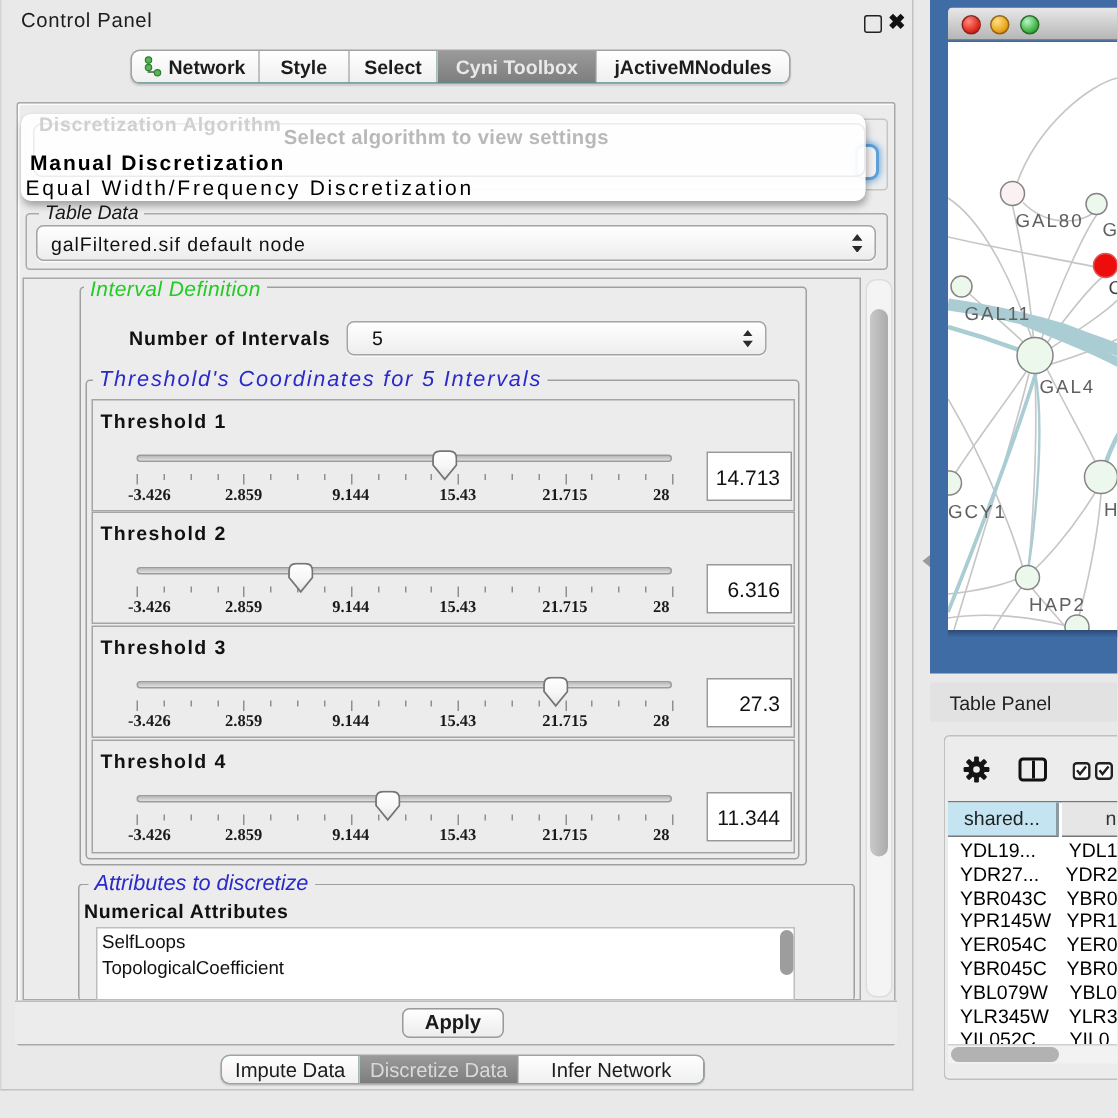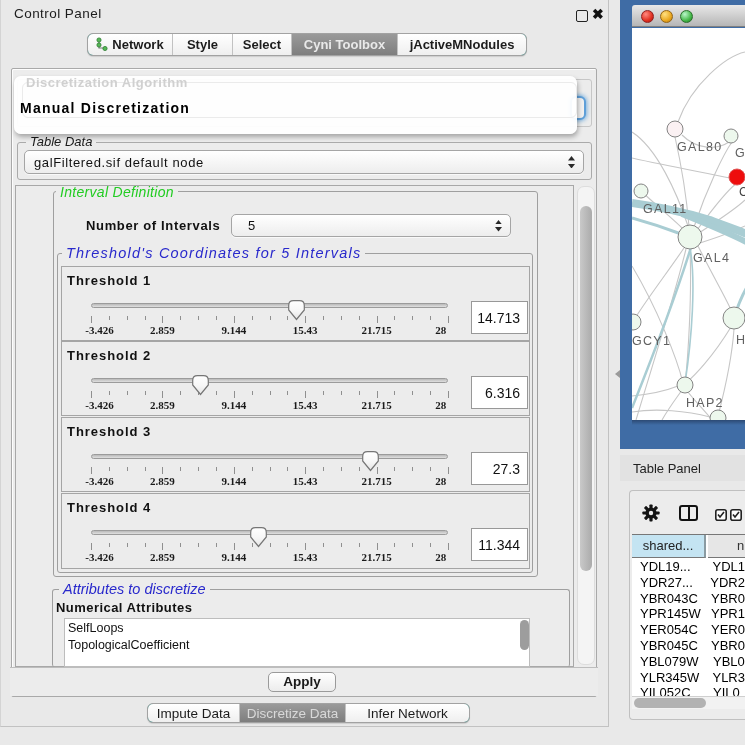--- a/index.html
+++ b/index.html
@@ -345,21 +345,23 @@
 
   <div class="seg" id="bottabs">
     <div class="tb" style="width:92px; padding:0;">Impute Data</div>
     <div class="tb sel" style="width:106px; padding:0; color:#d9d9d9;">Discretize Data</div>
     <div class="tb" style="width:123px; padding:0;">Infer Network</div>
   </div>
 
   <div class="abs" style="left:14px; top:76px; width:563px; height:58px; background:rgba(255,255,255,0.95); border-radius:7px; box-shadow:1px 3px 5px rgba(0,0,0,0.3);"></div>
   <div class="abs" style="left:22px; top:82px; width:555px; height:36px; border:1px solid #ebebeb; border-radius:6px;"></div>
   <div class="abs" style="left:26px; top:75px; font-size:13px; font-weight:bold; color:#d0d0d0; letter-spacing:0.5px;">Discretization Algorithm</div>
+  <div class="abs" style="left:14px; top:84px; width:567px; height:15px; font-size:13.5px; font-weight:bold; color:#b9b9b9; text-align:center; letter-spacing:0.2px;">Select algorithm to view settings</div>
   <div class="abs" style="left:20px; top:100px; font-size:14px; font-weight:bold; color:#000; letter-spacing:1.25px;">Manual Discretization</div>
+  <div class="abs" style="left:17px; top:117px; font-size:14px; color:#000; letter-spacing:1.82px;">Equal Width/Frequency Discretization</div>
 
   <div class="abs" style="left:615px; top:370px; width:0; height:0; border-top:4px solid transparent; border-bottom:4px solid transparent; border-right:5px solid #9a9a9a;"></div>
 
   <div class="abs" id="netwin"></div>
   <div class="abs" id="nettitle"></div>
   <div class="light" style="left:641px; background:radial-gradient(circle at 35% 30%, #ff8a80, #e03020 60%, #a01010); border:0.5px solid #902020;"></div>
   <div class="light" style="left:660px; background:radial-gradient(circle at 35% 30%, #ffe082, #eaa820 60%, #b07010); border:0.5px solid #936414;"></div>
   <div class="light" style="left:680px; background:radial-gradient(circle at 35% 30%, #b9f6ca, #46b84a 60%, #1b7a1f); border:0.5px solid #2a6e2c;"></div>
   <div class="abs" id="netcanvas">
     <svg width="113" height="392" viewBox="0 0 113 392">

